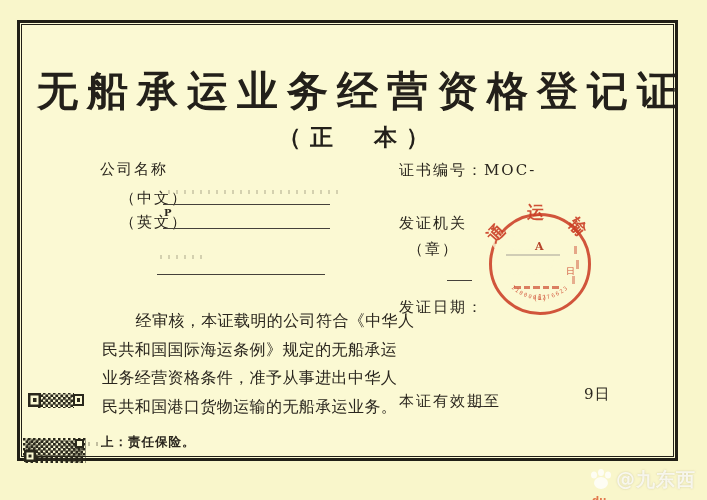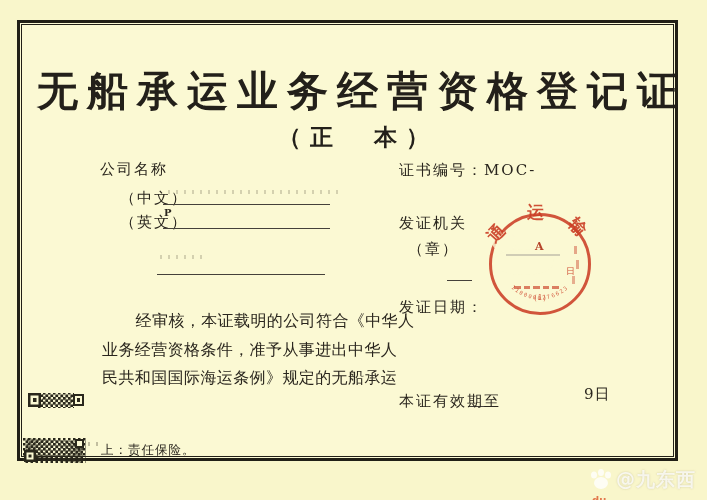--- a/index.html
+++ b/index.html
@@ -54,21 +54,21 @@
   .redact{height:4px;opacity:.55;
     background:repeating-linear-gradient(90deg,rgba(110,104,82,.5) 0 2px,transparent 2px 8px);}
   .redact-cn{left:168px;top:190px;width:172px;}
   .redact-reg{left:160px;top:255px;width:42px;}
   .redact-note{left:88px;top:442px;width:13px;opacity:.8;}
   
   .para{left:102px;top:307px;width:272px;font-size:16px;line-height:28.6px;
     letter-spacing:.4px;font-weight:500;}
   .para .pline{white-space:nowrap;}
   .para .pline.indent{text-indent:2.1em;}
-  .note{left:101px;top:434px;font-size:12.5px;letter-spacing:1px;font-weight:400;margin-top:8px;}
+  .note{left:101px;top:434px;font-size:12.5px;letter-spacing:1px;font-weight:700;}
   
   .qr{position:absolute;}
   .qr1{left:28px;top:392px;}
   .qr2{left:23px;top:438px;}
   
   .seal{left:478px;top:202px;}
   
   .watermark{
     left:588px;top:464px;width:119px;height:32px;display:flex;align-items:center;
     color:rgba(255,255,255,.78);font-weight:700;
@@ -102,22 +102,23 @@
   <div class="abs line line-reg"></div>
   <div class="abs line line-date"></div>
   <div class="abs line line-valid"></div>
 
   <div class="abs redact redact-cn"></div>
   <div class="abs redact redact-reg"></div>
   <div class="abs redact redact-note"></div>
 
   <div class="abs para">
     <div class="pline indent">经审核，本证载明的公司符合《中华人</div>
+    <div class="pline">民共和国国际海运条例》规定的无船承运</div>
     <div class="pline">业务经营资格条件，准予从事进出中华人</div>
-    <div class="pline">民共和国国际海运条例》规定的无船承运</div>
+    <div class="pline">民共和国港口货物运输的无船承运业务。</div>
   </div>
 
   <div class="abs note">上：责任保险。</div>
 
   <div class="abs lbl cert-no">证书编号：MOC-</div>
   <div class="abs lbl authority">发证机关</div>
   <div class="abs lbl seal-hint">（章）</div>
   <div class="abs lbl issue-date">发证日期：</div>
   <div class="abs lbl validity">本证有效期至</div>
   <div class="abs lbl validity-suffix">9日</div>

